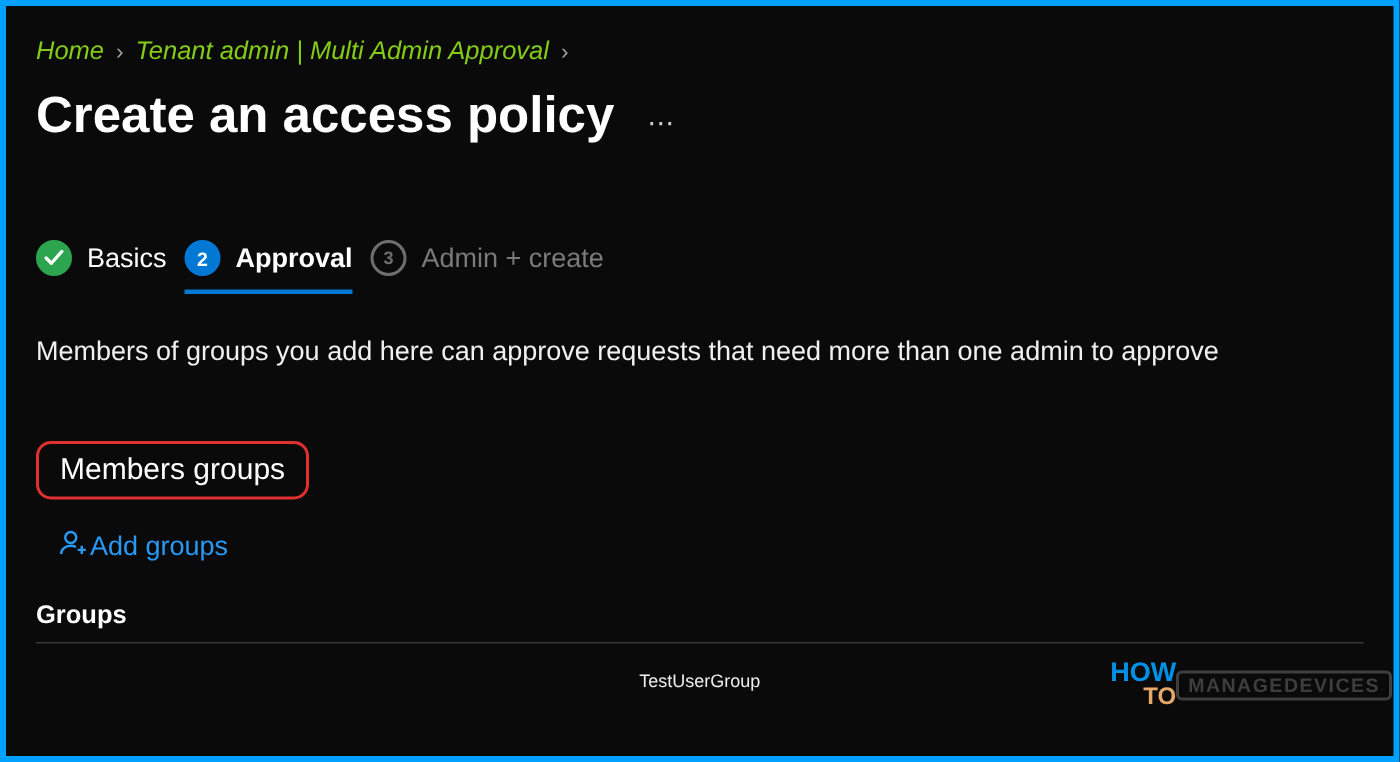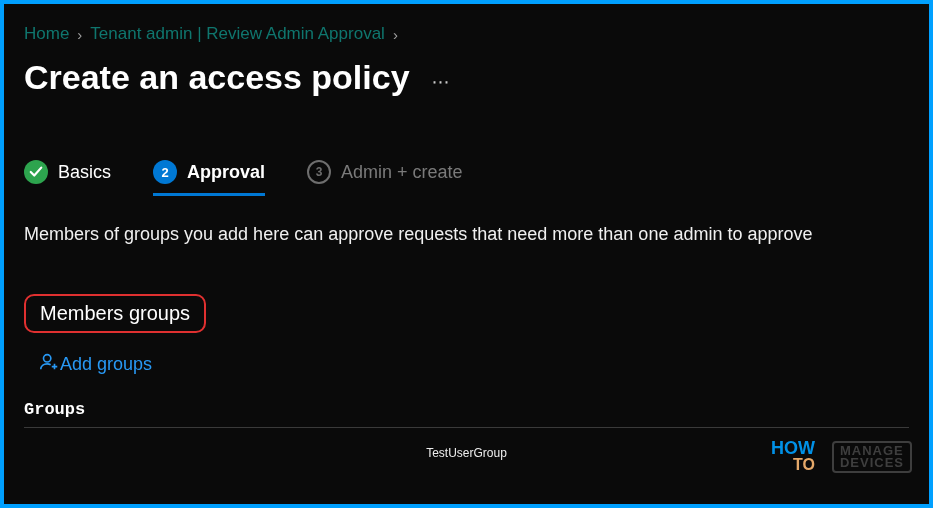--- a/index.html
+++ b/index.html
@@ -18,23 +18,24 @@
   }
   .breadcrumb {
     display: flex;
     align-items: center;
     gap: 8px;
     font-size: 17px;
     color: #2899f5;
     margin-bottom: 14px;
   }
   .breadcrumb a {
-    color: #0f766e;
+    color: #84cc16;
     text-decoration: none;
     cursor: pointer;
+    font-style: italic;
   }
   .breadcrumb .chevron {
     color: #a0a0a0;
     font-size: 15px;
   }
   .title-row {
     display: flex;
     align-items: center;
     gap: 22px;
     margin-bottom: 63px;
@@ -48,21 +49,21 @@
     color: #ccc;
     font-size: 18px;
     letter-spacing: 2px;
     cursor: pointer;
     position: relative;
     top: 4px;
   }
   .tabs {
     display: flex;
     align-items: flex-start;
-    gap: 42px;
+    gap: 12px;
     margin-bottom: 28px;
   }
   .tab {
     display: flex;
     align-items: center;
     gap: 10px;
     font-size: 18px;
     cursor: pointer;
     padding-bottom: 10px;
     position: relative;
@@ -132,21 +133,20 @@
     margin-bottom: 22px;
   }
   .add-groups svg { width: 22px; height: 22px; }
   .groups-header {
     font-size: 17px;
     font-weight: 600;
     color: #fff;
     border-bottom: 1px solid #3a3a3a;
     padding-bottom: 8px;
     margin-bottom: 12px;
-    font-family: Liberation Mono, monospace;
   }
   .group-row {
     display: flex;
     align-items: center;
     font-size: 12px;
     padding: 6px 0 10px 0;
     border-bottom: 1px solid #2a2a2a;
     flex-direction: column;
   }
   .group-name {
@@ -154,63 +154,63 @@
     color: #eee;
   }
   .remove-link {
     color: #2899f5;
     cursor: pointer;
     margin-top: 24px;
   }
   
   .watermark {
     position: absolute;
-    right: 17px;
+    right: 1px;
     bottom: 30px;
     display: flex;
     align-items: center;
-    gap: 17px;
+    gap: 0;
     opacity: 0.9;
   }
   .watermark .how {
     font-family: Arial, sans-serif;
     font-weight: 900;
     font-size: 18px;
     color: #00a0ff;
     text-align: right;
     line-height: 0.9;
   }
   .watermark .to {
     color:#fdba74;
     font-weight:900;
     font-size:16px;
   }
   .watermark .box {
     border: 2px solid #444;
     border-radius: 4px;
     padding: 2px 6px;
     display: flex;
-    flex-direction: column;
+    flex-direction: row;
     line-height: 0.95;
     font-family: Arial, sans-serif;
     font-weight: 900;
     font-size: 13px;
     color: #444;
     letter-spacing: 1px;
   }
 </style>
 </head>
 <body>
 
 <div class="page">
 
   <nav class="breadcrumb">
     <a>Home</a>
     <span class="chevron">›</span>
-    <a>Tenant admin | Review Admin Approval</a>
+    <a>Tenant admin | Multi Admin Approval</a>
     <span class="chevron">›</span>
   </nav>
 
   <div class="title-row">
     <h1 class="page-title">Create an access policy</h1>
     <span class="more-icon">⋯</span>
   </div>
 
   <div class="tabs">
     <div class="tab completed">

